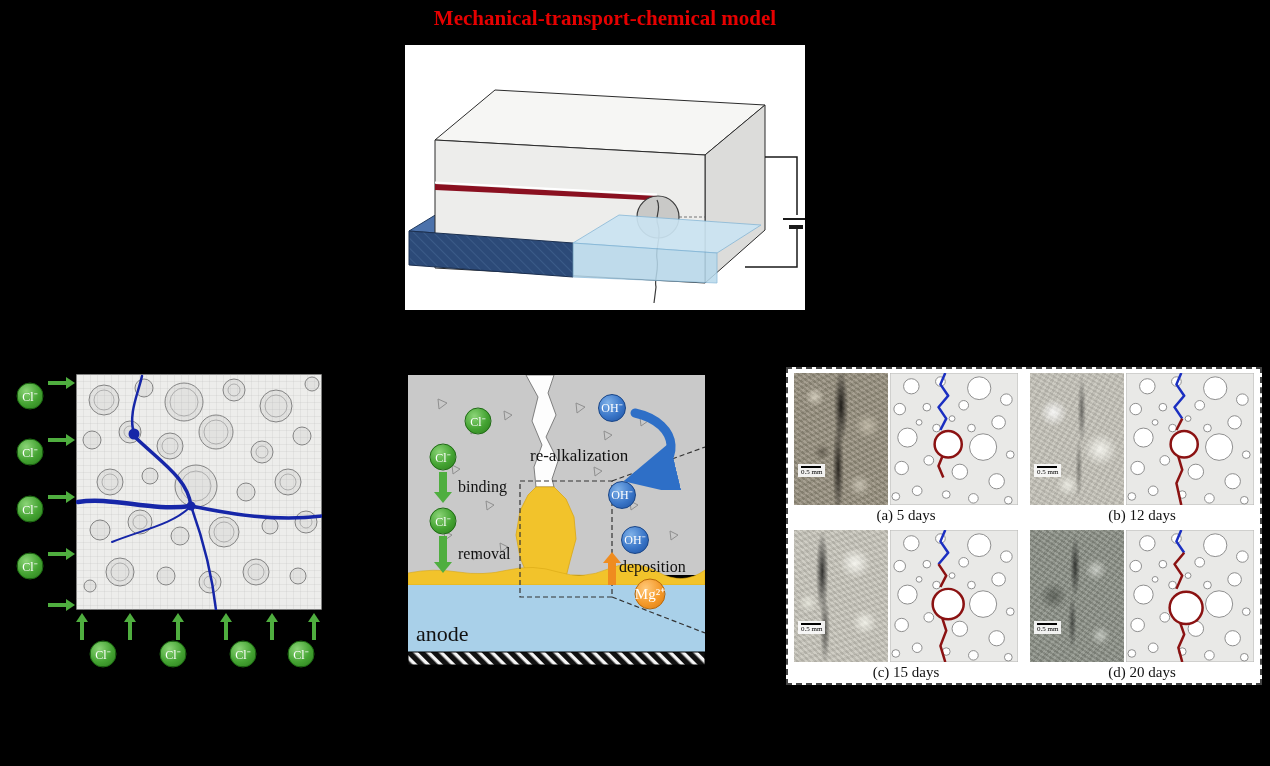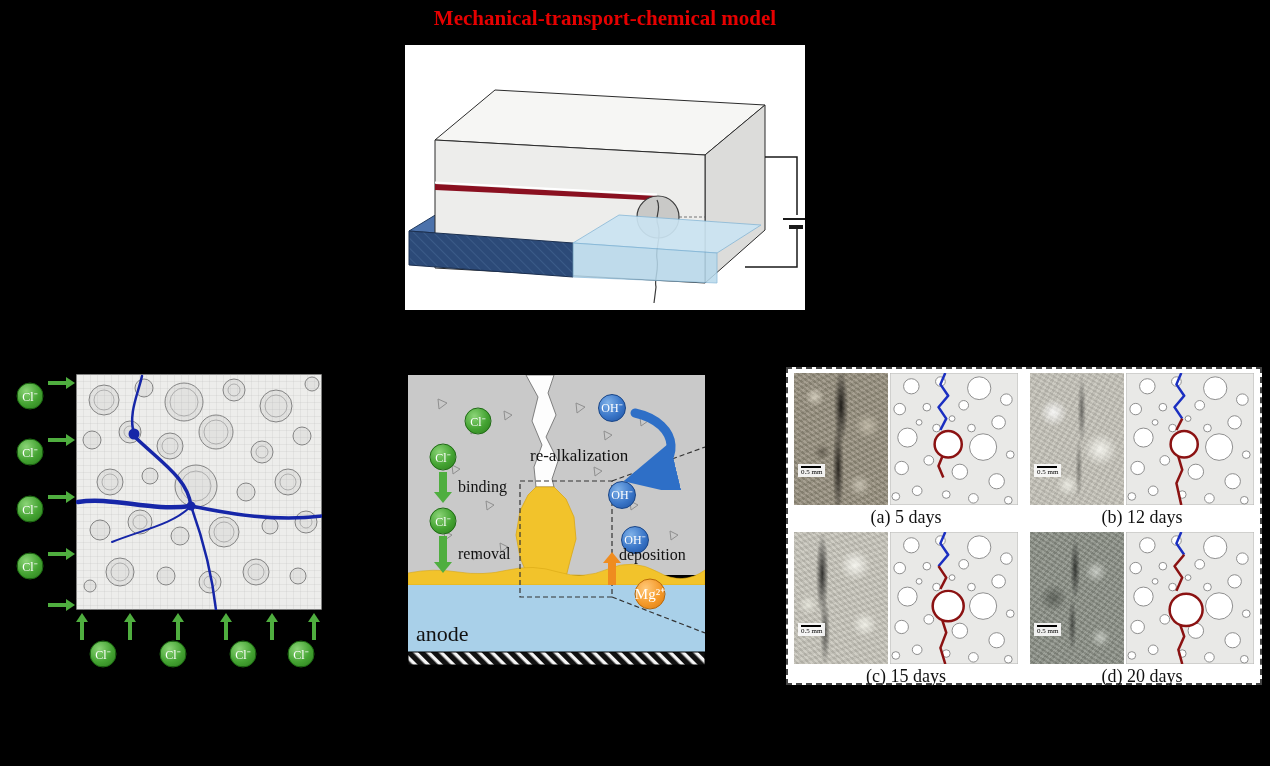--- a/index.html
+++ b/index.html
@@ -35,21 +35,21 @@
 
   .plabel{position:absolute;color:#111;font-size:16px;white-space:nowrap;text-align:right;}
 
   
   .results{position:absolute;left:786px;top:367px;width:476px;height:318px;background:#fff;
            border:2px dashed #444;box-sizing:border-box;display:grid;
            grid-template-columns:1fr 1fr;grid-template-rows:1fr 1fr;}
   .rcell{display:flex;flex-direction:column;align-items:center;justify-content:flex-start;padding-top:4px;}
   .rimgs{display:flex;gap:2px;}
   .photo{width:94px;height:132px;position:relative;}
-  .caption{font-size:18px;color:#111;padding-top:2px;}
+  .caption{font-size:15px;color:#111;padding-top:2px;}
   .scalebar{position:absolute;left:4px;bottom:28px;background:rgba(252,252,252,.9);
             padding:2px 3px 1px;display:flex;flex-direction:column;align-items:flex-start;}
   .scalebar .bar{width:20px;height:2px;background:#000;margin-bottom:1px;}
   .scalebar span{font-size:7px;color:#000;line-height:1;}
 
   .photo-a{background:
     radial-gradient(ellipse 10px 55px at 50% 25%, rgba(18,16,13,.9), transparent 70%),
     radial-gradient(ellipse 8px 70px at 47% 72%, rgba(25,22,18,.85), transparent 70%),
     radial-gradient(circle 14px at 22% 18%, rgba(232,226,210,.7), transparent 70%),
     radial-gradient(circle 18px at 78% 40%, rgba(215,208,190,.6), transparent 70%),
@@ -278,21 +278,21 @@
     <div class="ion oh" style="left:227px;top:165px;">OH⁻</div>
     <div class="ion mg" style="left:242px;top:219px;">Mg²⁺</div>
 
     <div class="arrow-down" style="left:31px;top:97px;height:20px;"></div>
     <div class="arrow-down" style="left:31px;top:161px;height:26px;"></div>
     <div class="arrow-up-o" style="left:200px;top:188px;height:22px;"></div>
 
     <div class="plabel" style="left:50px;top:103px;">binding</div>
     <div class="plabel" style="left:50px;top:170px;">removal</div>
     <div class="plabel" style="left:122px;top:71px;font-size:17px;">re-alkalization</div>
-    <div class="plabel" style="left:211px;top:171px;">deposition</div>
+    <div class="plabel" style="left:211px;top:183px;">deposition</div>
     <div class="plabel" style="left:8px;top:246px;font-size:22px;">anode</div>
   </div>
 
   <svg width="0" height="0" style="position:absolute" aria-hidden="true">
     <defs>
       <g id="aggs" fill="#ffffff" stroke="#8a8a8a" stroke-width="1">
         <circle cx="22" cy="14" r="8"></circle>
           <circle cx="52" cy="9" r="5"></circle>
           <circle cx="92" cy="16" r="12"></circle>
         <circle cx="120" cy="28" r="6"></circle>

